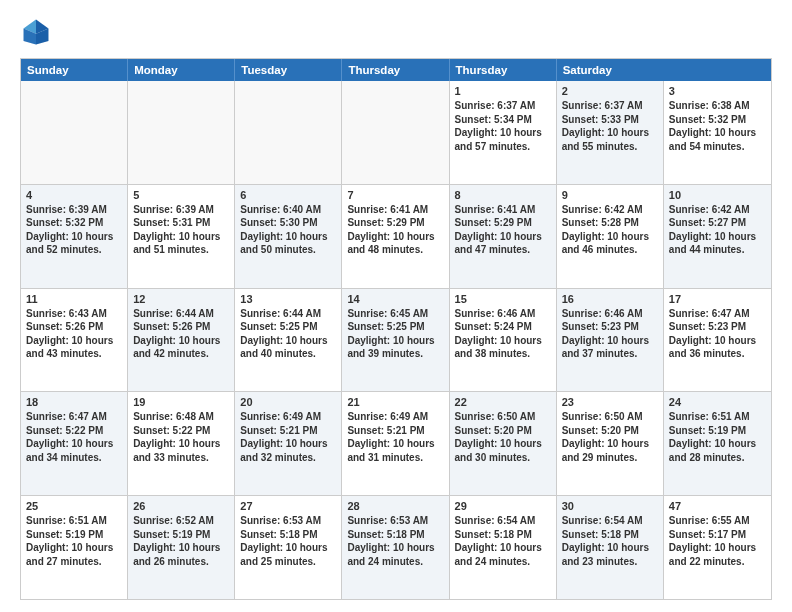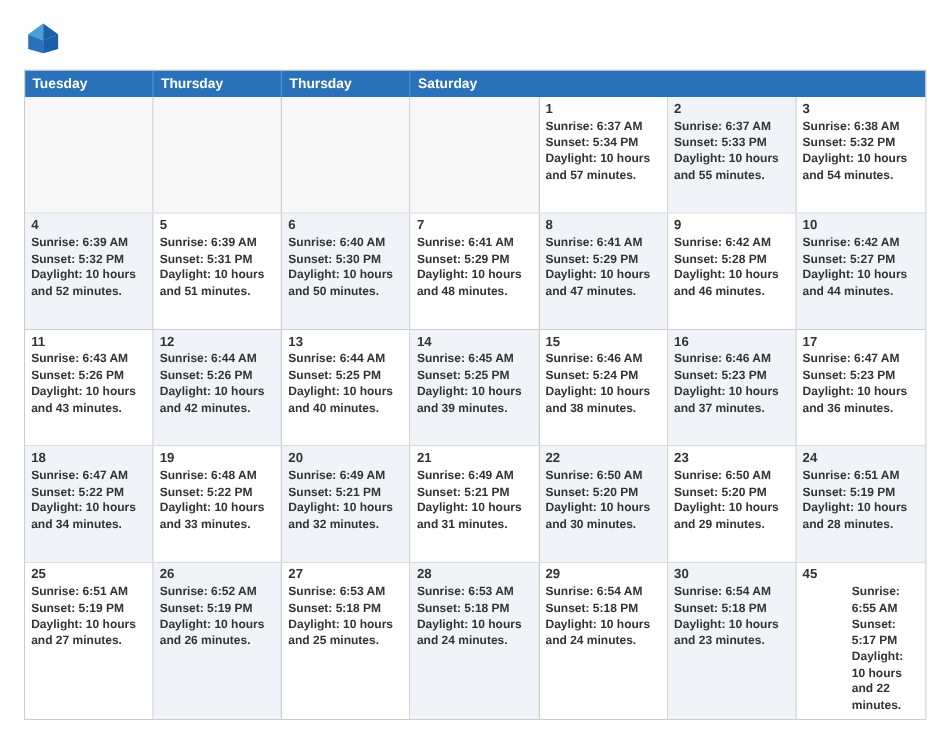--- a/index.html
+++ b/index.html
@@ -135,20 +135,22 @@
       </div>
     </div>
     <div class="title-block">
       <div class="main-title"></div>
       <div class="subtitle"></div>
     </div>
   </div>
 
   <div class="calendar">
     <div class="cal-header" id="cal-header-row">
+        <div class="cal-header-cell">Sunday</div>
+        <div class="cal-header-cell">Monday</div>
         <div class="cal-header-cell">Tuesday</div>
         <div class="cal-header-cell">Thursday</div>
         <div class="cal-header-cell">Thursday</div>
         <div class="cal-header-cell">Saturday</div>
       </div>
     <div class="cal-body" id="cal-body">
         <div class="cal-row">
           <div class="cal-cell empty"></div>
           <div class="cal-cell empty"></div>
           <div class="cal-cell empty"></div>
@@ -365,22 +367,22 @@
 and 24 minutes.</div>
           </div>
           <div class="cal-cell shaded">
             <div class="day-num">30</div>
             <div class="cell-text" style="white-space: pre-line;">Sunrise: 6:54 AM
 Sunset: 5:18 PM
 Daylight: 10 hours
 and 23 minutes.</div>
           </div>
           <div class="cal-cell">
-            <div class="day-num">45</div>
-            <div class="cell-text" style="white-space: pre-line; margin-left: 41px;">Sunrise: 6:55 AM
+            <div class="day-num">47</div>
+            <div class="cell-text" style="white-space: pre-line;">Sunrise: 6:55 AM
 Sunset: 5:17 PM
 Daylight: 10 hours
 and 22 minutes.</div>
           </div>
         </div>
       </div>
   </div>
 </div>
 
 </body></html>

